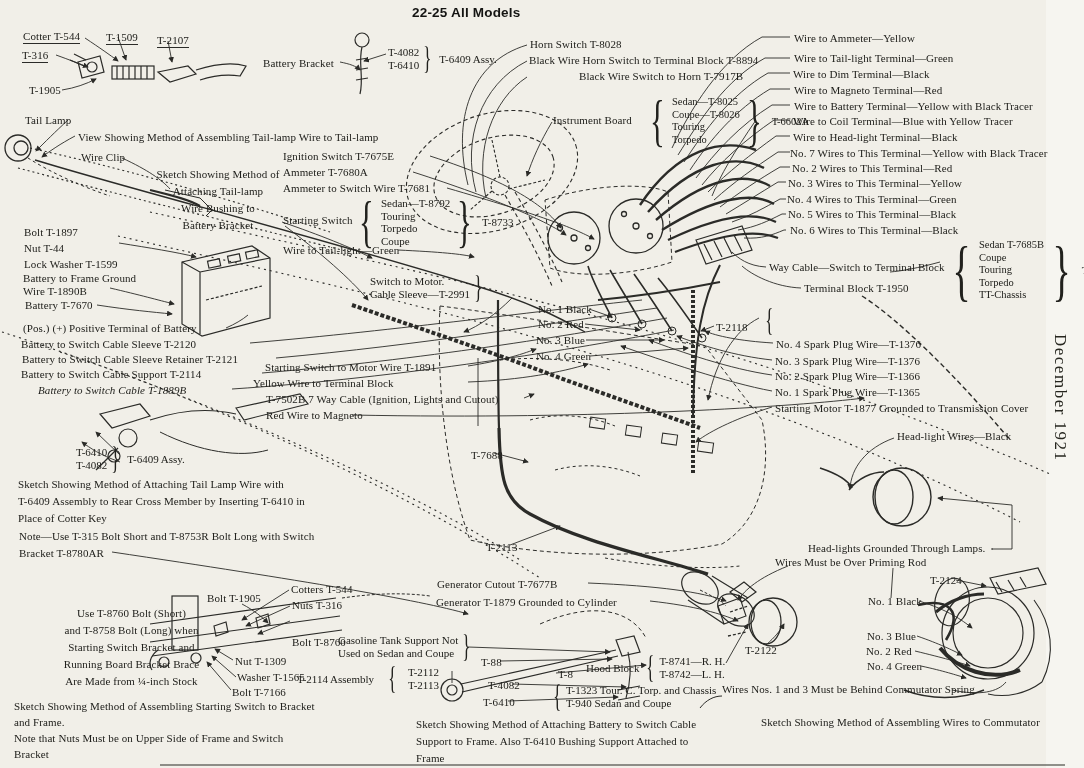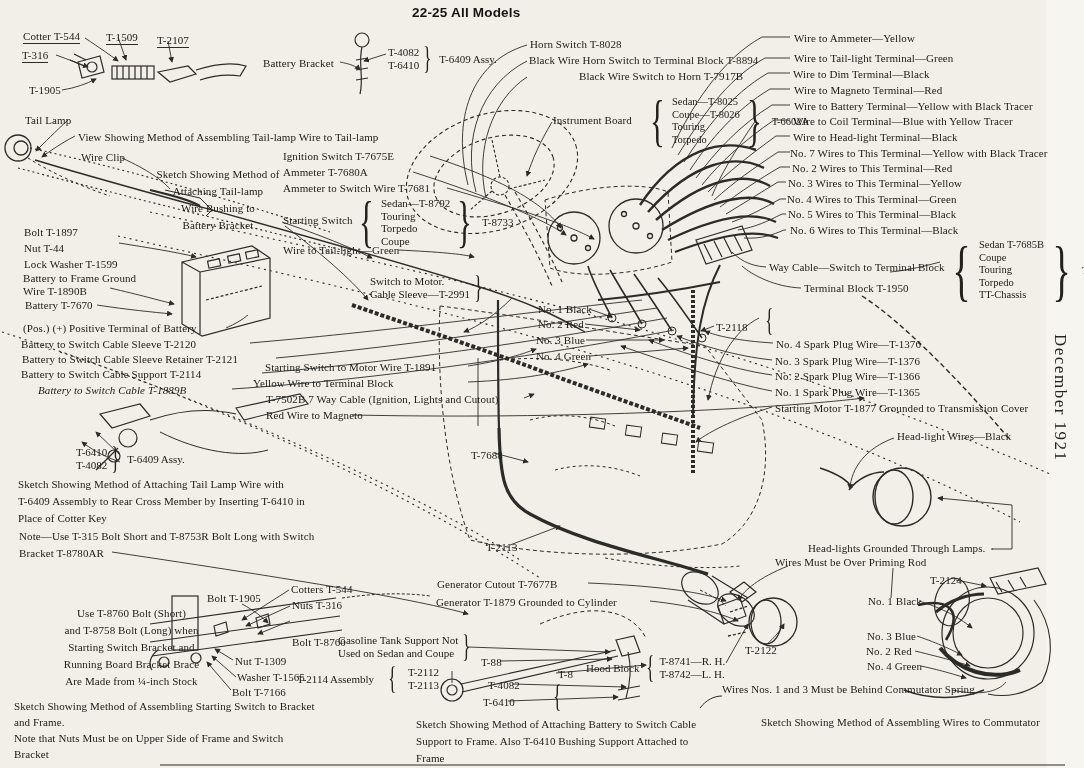--- a/index.html
+++ b/index.html
@@ -487,20 +487,24 @@
       </div>
       <div class="grp" style="left: 338px; top: 631px; font-size: 11px;">
         <div class="lines">
           <span>Gasoline Tank Support Not</span>
           <span>Used on Sedan and Coupe</span>
         </div>
         <span class="brace" style="font-size: 31px;">}</span>
       </div>
       <div class="grp" style="left: 549px; top: 681px; font-size: 11px;">
         <span class="brace" style="font-size: 31px;">{</span>
+        <div class="lines">
+          <span>T-1323 Tour. C. Torp. and Chassis</span>
+          <span>T-940 Sedan and Coupe</span>
+        </div>
       </div>
       <div class="grp" style="left: 583px; top: 652px; font-size: 11px;">
         <span class="pre">Hood Block</span>
         <span class="brace" style="font-size: 31px;">{</span>
         <div class="lines">
           <span>T-8741—R. H.</span>
           <span>T-8742—L. H.</span>
         </div>
       </div>
     </div>

